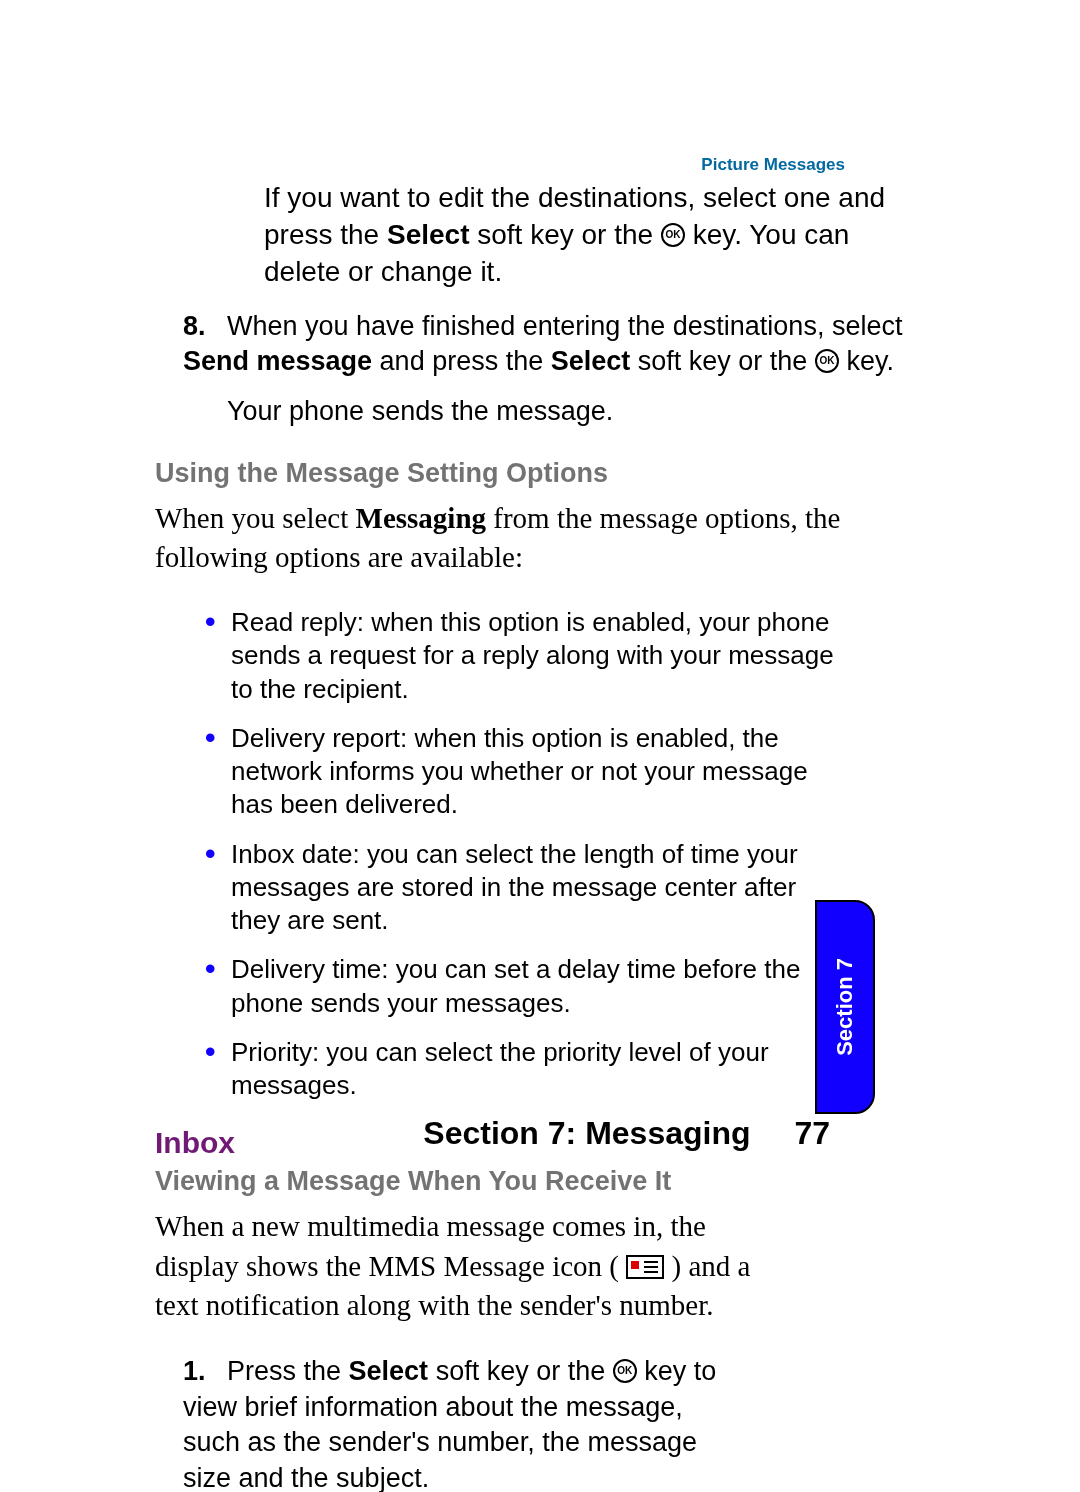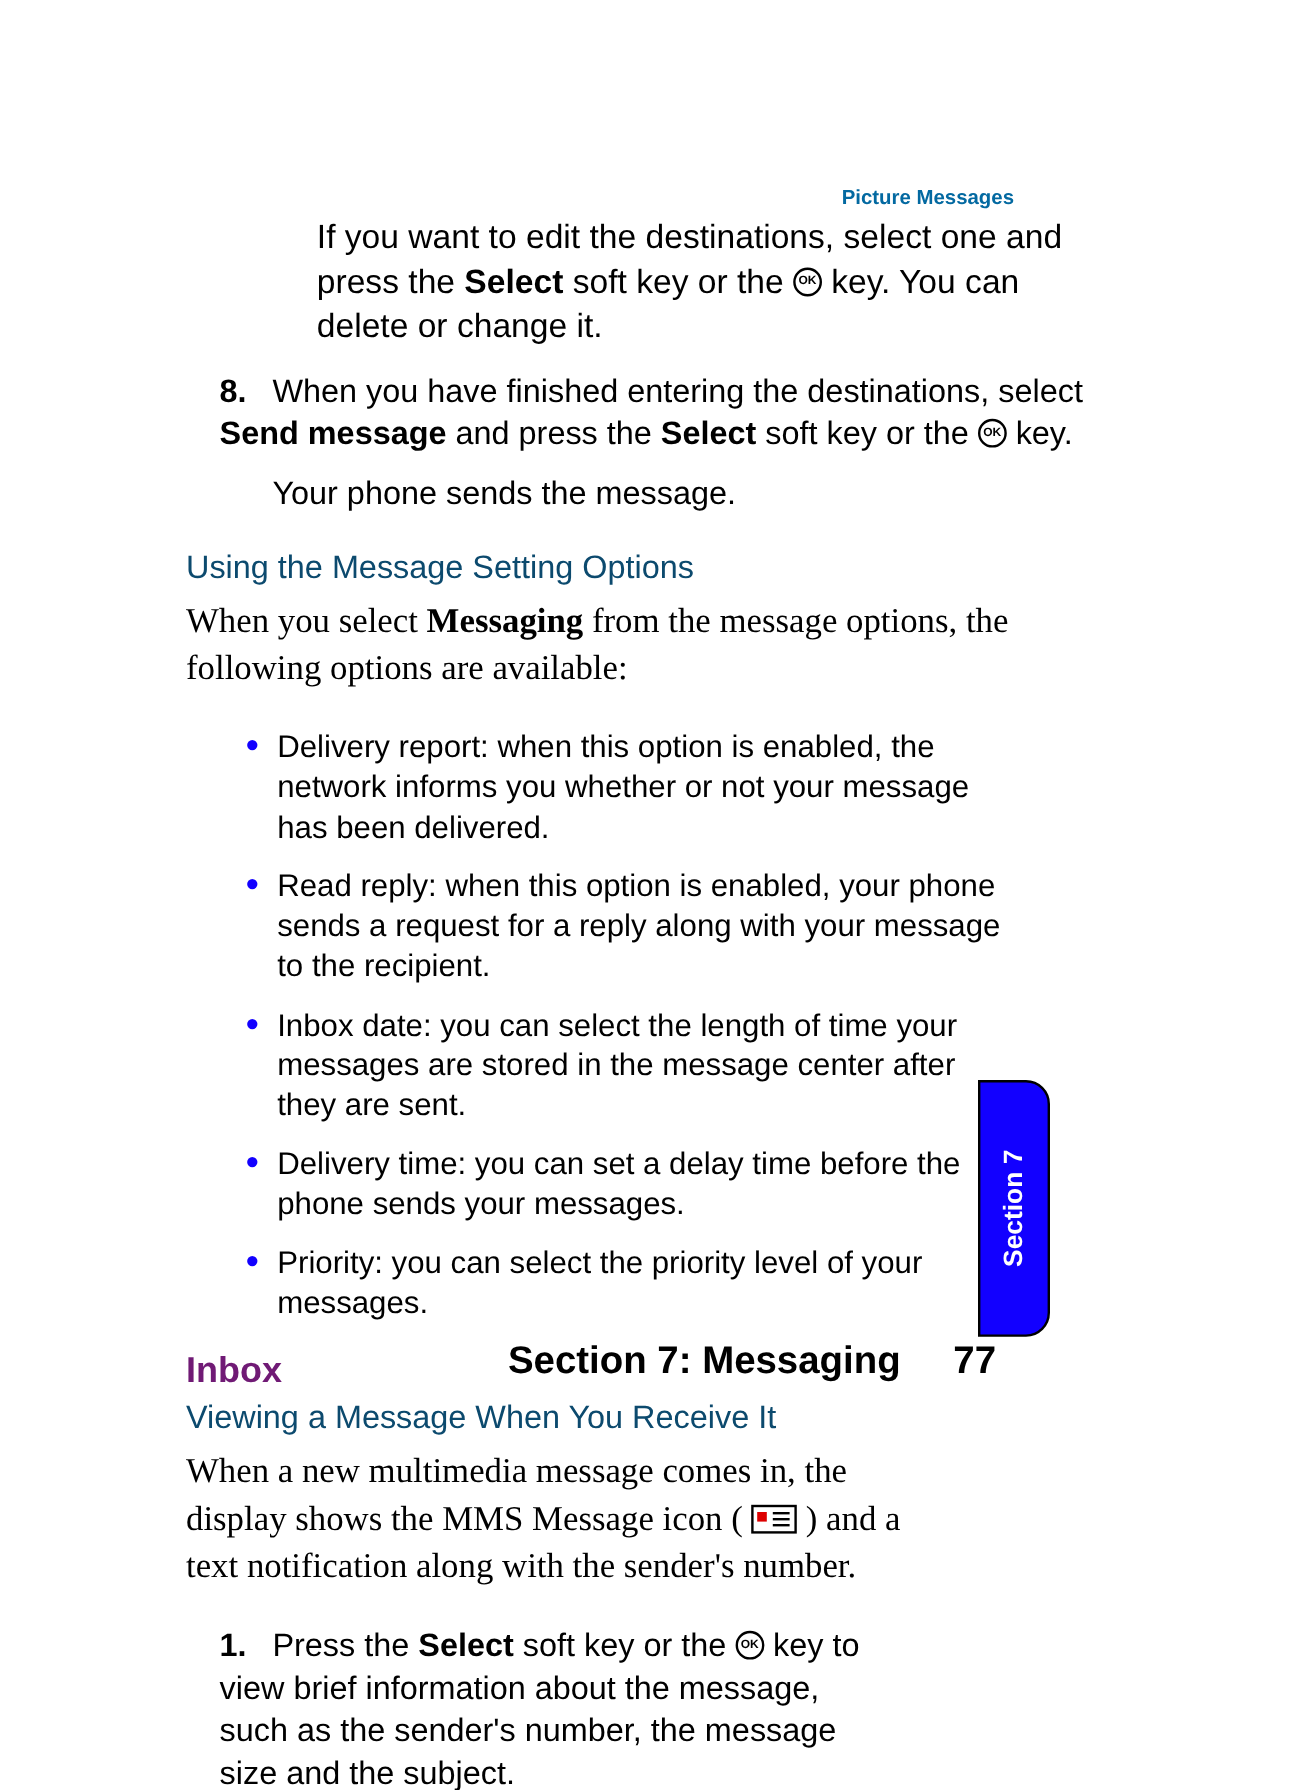--- a/index.html
+++ b/index.html
@@ -51,22 +51,22 @@
   }
   .ol-body {
     display: inline;
   }
   .ol-cont {
     margin-left: 52px;
     font-size: 27px;
     line-height: 1.32;
   }
   .heading-blue {
-    color: #0c4a6e;
-    font-weight: normal;
+    color: #737373;
+    font-weight: bold;
     font-size: 27px;
     margin: 28px 0 10px -20px;
     font-family: Arial, Helvetica, sans-serif;
   }
   .heading-black {
     color: #701a75;
     font-weight: bold;
     font-size: 30px;
     margin: 24px 0 6px -20px;
     font-family: Arial, Helvetica, sans-serif;
@@ -197,22 +197,22 @@
     <div class="ol-item">
       <span class="ol-num">8.</span><span class="ol-body">When you have finished entering the destinations, select <b>Send message</b> and press the <b>Select</b> soft key or the <span class="ok-icon">OK</span> key.</span>
     </div>
     <p class="ol-cont" style="margin-top:14px;">Your phone sends the message.</p>
 
     <div class="heading-blue">Using the Message Setting Options</div>
 
     <p class="serif">When you select <b>Messaging</b> from the message options, the following options are available:</p>
 
     <ul class="bullets">
+      <li>Read reply: when this option is enabled, your phone sends a request for a reply along with your message to the recipient.</li>
       <li>Delivery report: when this option is enabled, the network informs you whether or not your message has been delivered.</li>
-      <li>Read reply: when this option is enabled, your phone sends a request for a reply along with your message to the recipient.</li>
       <li>Inbox date: you can select the length of time your messages are stored in the message center after they are sent.</li>
       <li>Delivery time: you can set a delay time before the phone sends your messages.</li>
       <li>Priority: you can select the priority level of your messages.</li>
     </ul>
 
     <div class="heading-black">Inbox</div>
     <div class="heading-blue" style="margin-top:6px;">Viewing a Message When You Receive It</div>
 
     <p class="serif2">When a new multimedia message comes in, the display shows the MMS Message icon ( <span class="mms-icon"></span> ) and a text notification along with the sender's number.</p>
 

